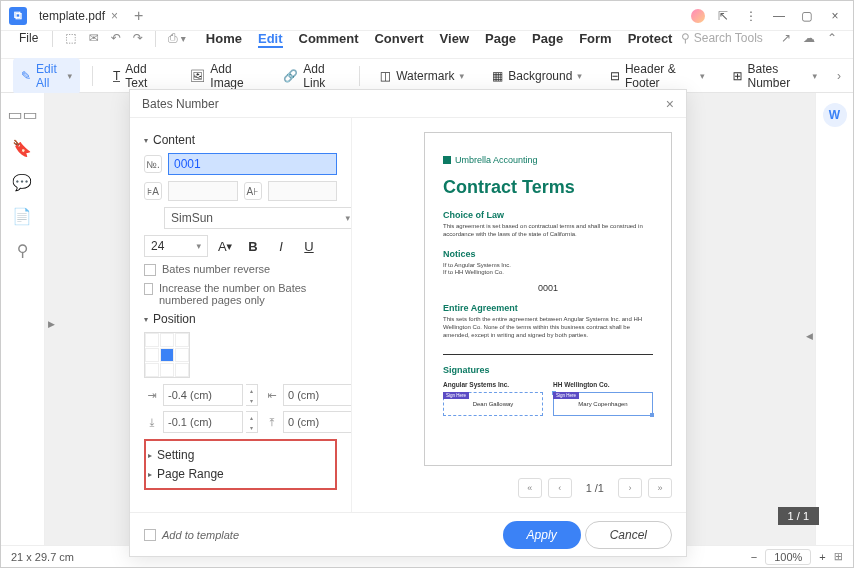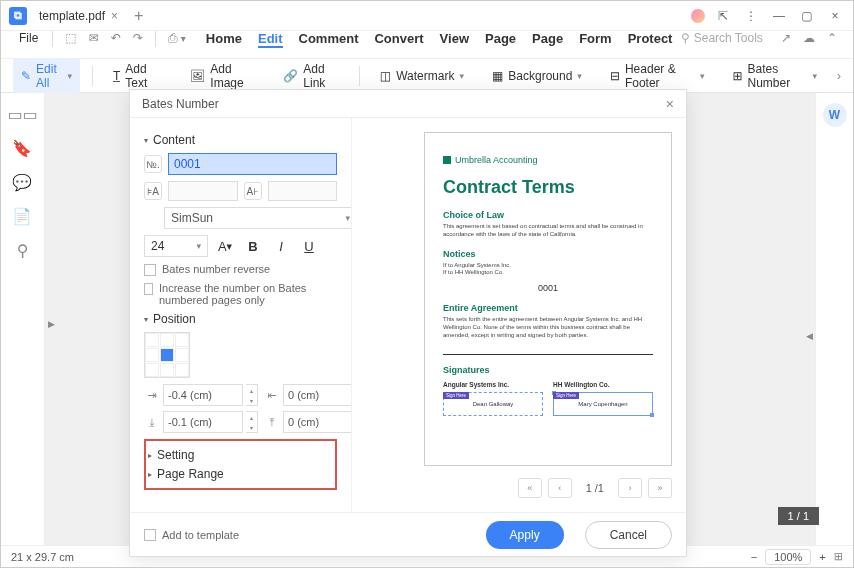--- a/index.html
+++ b/index.html
@@ -52,21 +52,21 @@
 
 .page-badge { position: absolute; right: 34px; bottom: 42px; background: #555; color: #fff; font-size: 11px; padding: 3px 10px; border-radius: 0; }
 
 
 .dialog { position: absolute; left: 128px; top: 88px; width: 558px; height: 468px; background: #fff; border: 1px solid #ddd; box-shadow: 0 4px 20px rgba(0,0,0,0.1); display: flex; flex-direction: column; }
 .dlg-header { height: 28px; display: flex; align-items: center; padding: 0 12px; border-bottom: 1px solid #eee; font-size: 12px; color: #555; }
 .dlg-close { margin-left: auto; color: #888; cursor: pointer; font-size: 14px; }
 .dlg-body { flex: 1; display: flex; overflow: hidden; }
 .dlg-left { width: 222px; padding: 10px 14px; overflow-y: auto; font-size: 12px; color: #333; border-right: 1px solid #f0f0f0; position:relative; }
 .dlg-right { flex: 1; padding: 14px; display: flex; flex-direction: column; align-items: flex-end; }
-.dlg-footer { height: 44px; border-top: 1px solid #eee; display: flex; align-items: center; padding: 0 14px; gap: 10px; }
+.dlg-footer { height: 44px; border-top: 1px solid #eee; display: flex; align-items: center; padding: 0 14px; gap: 10px; font-style: italic; }
 
 .section-hdr { display: flex; align-items: center; gap: 5px; font-size: 12px; color: #333; margin: 5px 0; cursor: pointer; }
 .section-hdr .tri { font-size: 8px; color: #666; }
 
 .field-row { display: flex; align-items: center; gap: 6px; margin: 6px 0; }
 .num-input { flex: 1; height: 22px; border: 1px solid #3b82f6; background: #cfe2ff; padding: 0 5px; font-size: 12px; color: #1a5cff; }
 .small-icon { width: 18px; height: 18px; border: 1px solid #ddd; border-radius: 3px; display: flex; align-items: center; justify-content: center; font-size: 10px; color: #666; }
 .txt-in { flex: 1; height: 20px; border: 1px solid #ddd; background: #fafafa; }
 
 .font-select { width: 100%; height: 22px; border: 1px solid #ddd; padding: 0 6px; font-size: 12px; color: #555; background: #fff; display: flex; align-items: center; justify-content: space-between; margin-left: 20px; }
@@ -391,21 +391,21 @@
         <div class="pager-btn">›</div>
         <div class="pager-btn">»</div>
       </div>
     </div>
   </div>
   <div class="dlg-footer">
     <div class="footer-chk">
       <div class="chk"></div>
       <span>Add to template</span>
     </div>
-    <div style="margin-left:auto;display:flex;gap:21px;">
+    <div style="margin-left:auto;display:flex;gap:4px;">
       <div class="btn btn-primary">
           <span>Apply</span>
         </div>
       <div class="btn btn-secondary">
           <span>Cancel</span>
         </div>
     </div>
   </div>
 </div>
 

